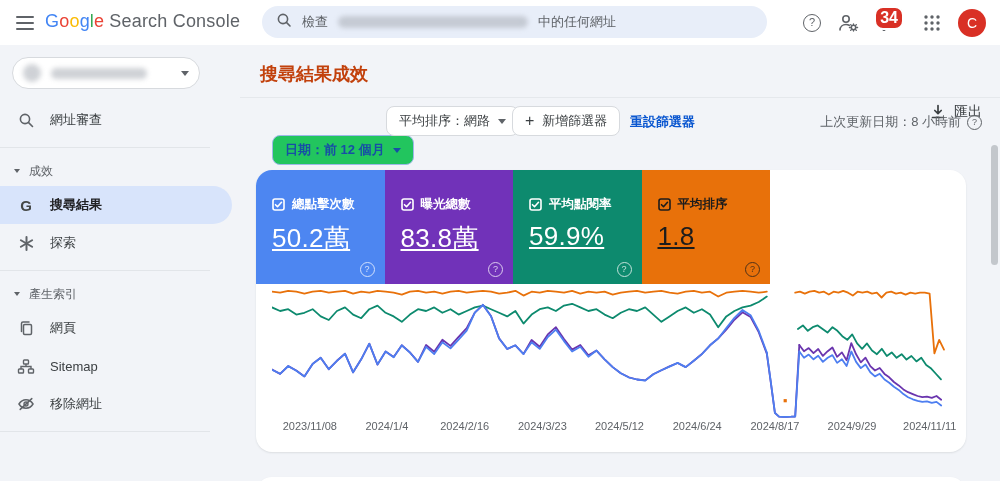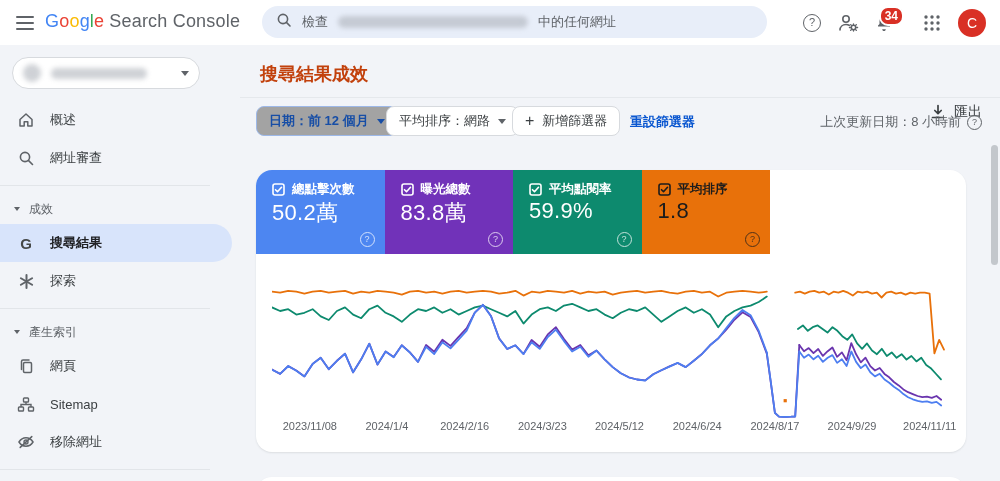--- a/index.html
+++ b/index.html
@@ -15,21 +15,21 @@
   .logo { position:absolute; left:45px; top:11px; font-size:18px; letter-spacing:.2px; white-space:nowrap; }
   .logo .l1{color:#4285F4}.logo .l2{color:#EA4335}.logo .l3{color:#FBBC05}.logo .l4{color:#4285F4}.logo .l5{color:#34A853}.logo .l6{color:#EA4335}
   .logo .product { color:#5f6368; margin-left:5px; }
   .searchbar { position:absolute; left:262px; top:6px; width:505px; height:32px; background:#e8eef9; border-radius:16px; display:flex; align-items:center; padding:0 14px; gap:10px; }
   .searchbar .txt { color:#5f6368; font-size:13px; white-space:nowrap; }
   .blur-blob { background:#a8adb5; opacity:.55; filter:blur(2.5px); border-radius:6px; }
   .url-blob { width:190px; height:12px; }
   .hdr-icons { position:absolute; right:0; top:0; height:45px; display:flex; align-items:center; }
   .icon-btn { width:36px; height:36px; display:flex; align-items:center; justify-content:center; position:relative; cursor:pointer; color:#5f6368; }
   .help-circ { width:18px; height:18px; border:1.6px solid #5f6368; border-radius:50%; font-size:11px; line-height:15px; text-align:center; color:#5f6368; }
-  .badge { position:absolute; top:1px; right:-2px; background:#d93025; color:#fff; font-size:12px; font-weight:bold; border-radius:9px; padding:1px 4px; border:2px solid #fff;margin-left:18px; }
+  .badge { position:absolute; top:1px; right:-2px; background:#d93025; color:#fff; font-size:16px; font-weight:bold; border-radius:9px; padding:1px 4px; border:2px solid #fff;margin-left:18px; }
   .avatar { width:28px; height:28px; border-radius:50%; background:#d93025; color:#fff; font-size:14px; display:flex; align-items:center; justify-content:center; margin:0 14px 0 8px; cursor:pointer; }
   .apps-gap { width:12px; }
 
   
   .sidebar { position:absolute; left:0; top:45px; width:240px; height:436px; }
   .property { position:absolute; left:12px; top:12px; width:188px; height:32px; background:#fff; border:1px solid #d7dade; border-radius:16px; display:flex; align-items:center; padding:0 10px; cursor:pointer; }
   .prop-ava { width:18px; height:18px; border-radius:50%; }
   .prop-blob { width:96px; height:11px; margin-left:10px; }
   .caret { width:0; height:0; border-left:4px solid transparent; border-right:4px solid transparent; border-top:5px solid #5f6368; margin-left:auto; }
   .sb-item { position:relative; height:38px; display:flex; align-items:center; padding-left:16px; cursor:pointer; color:#3c4043; }
@@ -43,40 +43,40 @@
   .sb-section .scaret { width:0; height:0; border-left:3.5px solid transparent; border-right:3.5px solid transparent; border-top:4.5px solid #5f6368; margin-right:9px; }
   .gicon { font-weight:bold; font-size:15px; color:#444746; }
 
   
   .page-title { position:absolute; left:260px; top:62px; font-size:18px; color:#c2410c; }
   .export-btn { position:absolute; right:18px; top:62px; display:flex; align-items:center; gap:8px; color:#3c4043; font-size:14px; cursor:pointer;margin-top:41px; }
   .title-divider { position:absolute; left:240px; top:97px; width:760px; height:1px; background:#e5e8ec; }
 
   .chip { position:absolute; top:106px; height:30px; border-radius:8px; display:flex; align-items:center; padding:0 12px; font-size:13px; cursor:pointer; white-space:nowrap; }
   .chip .caret { margin-left:8px; }
-  .chip-date { left:256px; background:#a3a3a3; border:1px solid #9db8e8; color:#174ea6; font-weight:600; }
+  .chip-date { left:272px; background:#22c55e; border:1px solid #9db8e8; color:#174ea6; font-weight:600;margin-top:29px; }
   .chip-date .caret { border-top-color:#174ea6; }
   .chip-plain { background:#fff; border:1px solid #d7dade; color:#3c4043; }
   .chip-type { left:386px; }
   .chip-add { left:512px; }
   .plus { font-size:16px; margin-right:8px; color:#3c4043; }
   .reset-link { position:absolute; left:630px; top:113px; color:#0b57d0; font-size:13px; font-weight:600; cursor:pointer; }
   .updated { position:absolute; right:18px; top:113px; color:#5f6368; font-size:13px; display:flex; align-items:center; gap:6px; }
   .updated .help-circ { width:15px; height:15px; font-size:9px; line-height:12px; border-width:1.4px; }
 
   
   .card { position:absolute; background:#fff; box-shadow:0 1px 2px rgba(60,64,67,.12); }
   .chart-card { left:256px; top:170px; width:710px; height:282px; border-radius:16px; }
   .next-card { left:256px; top:477px; width:710px; height:30px; border-radius:16px 16px 0 0; }
 
   .tiles { position:absolute; left:0; top:0; display:flex; }
-  .tile { width:128.5px; height:84px; position:relative; padding:11px 14px 0 16px; cursor:pointer; }
+  .tile { width:128.5px; height:114px; position:relative; padding:26px 14px 0 16px; cursor:pointer; }
   .tile:first-child { border-top-left-radius:16px; }
   .tile .trow { display:flex; align-items:center; gap:7px; font-size:12.5px; font-weight:600; }
-  .tile .tval { font-size:22px; letter-spacing:.3px; }
+  .tile .tval { font-size:26px; margin-top:8px; letter-spacing:.3px;text-decoration:underline; }
   .tile .thelp { position:absolute; right:10px; bottom:7px; width:15px; height:15px; border:1.4px solid currentColor; opacity:.75; border-radius:50%; font-size:9px; line-height:12px; text-align:center; }
 
   #chart { position:absolute; left:16px; top:113px; }
   .x-labels { position:absolute; left:0; top:250px; width:710px; height:14px; }
   .x-labels span { position:absolute; width:90px; text-align:center; font-size:11px; color:#5f6368; }
 
   .scroll-thumb { position:absolute; right:2px; top:145px; width:7px; height:120px; background:#c3c7cc; border-radius:4px; cursor:pointer; z-index:6; }
 </style>
 </head>
 <body>
@@ -148,28 +148,20 @@
     </div>
   </header>
 
   <aside class="sidebar">
     <div class="property">
       <span class="blur-blob prop-ava"></span>
       <span class="blur-blob prop-blob"></span>
       <span class="caret"></span>
     </div>
     <nav id="sidebar-nav" style="position:absolute;left:0;top:56px;width:240px;">
-        <div class="sb-item">
-          <span class="ic">
-            <svg width="18" height="18" viewBox="0 0 18 18">
-              <path d="M3 8.5L9 3l6 5.5V15h-4.2v-4.2H7.2V15H3z" fill="none" stroke="#5f6368" stroke-width="1.5" stroke-linejoin="round"></path>
-            </svg>
-          </span>
-          <span class="lbl">概述</span>
-        </div>
         <div class="sb-item">
           <span class="ic">
             <svg width="17" height="17" viewBox="0 0 17 17">
               <circle cx="7" cy="7" r="4.6" fill="none" stroke="#5f6368" stroke-width="1.6"></circle>
               <line x1="10.6" y1="10.6" x2="14.5" y2="14.5" stroke="#5f6368" stroke-width="1.6" stroke-linecap="round"></line>
             </svg>
           </span>
           <span class="lbl">網址審查</span>
         </div>
         <div class="sb-divider"></div>

